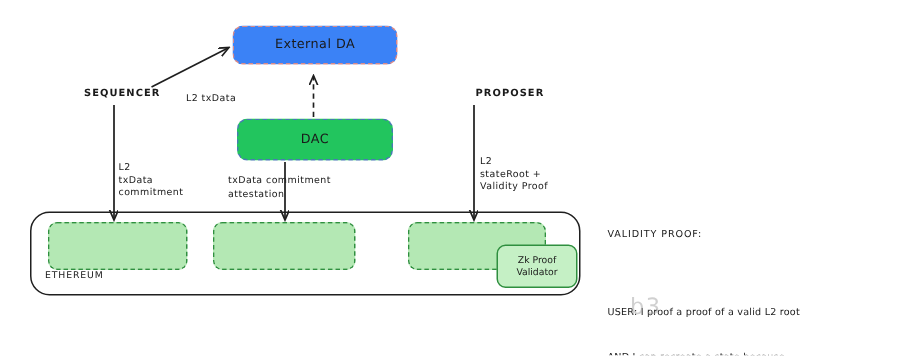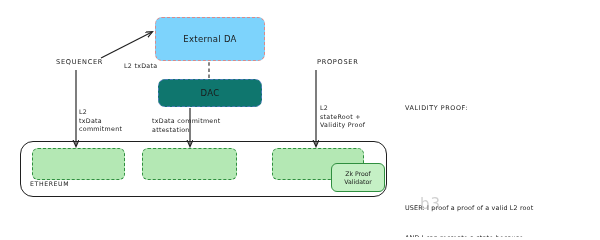--- a/index.html
+++ b/index.html
@@ -31,30 +31,30 @@
     box-sizing: border-box;
     display: flex;
     align-items: center;
     justify-content: center;
     text-align: center;
     color: #1a1a1a;
     letter-spacing: 0.3px;
   }
   .node-external-da {
     left: 155px;  top: 17px;
-    width: 110px; height: 44px;
-    background: #7dd3fc;
+    width: 110px; height: 26px;
+    background: #3b82f6;
     border: 1.4px dashed #d88a8a;
     border-radius: 7px;
     font-size: 8.5px;
   }
   .node-dac {
     left: 158px;  top: 79px;
     width: 104px; height: 28px;
-    background: #0f766e;
+    background: #22c55e;
     border: 1.4px dashed #4a79b5;
     border-radius: 7px;
     font-size: 8.5px;
   }
 
   
   .eth-container {
     position: absolute;
     left: 20px;  top: 141px;
     width: 365px; height: 54px;
@@ -102,20 +102,21 @@
   
   .label {
     position: absolute;
     color: #1a1a1a;
     white-space: pre;
     line-height: 1.35;
   }
   .actor-label {
     font-size: 6.6px;
     letter-spacing: 0.7px;
+    font-weight: bold;
   }
   .edge-label {
     font-size: 6.3px;
     letter-spacing: 0.3px;
   }
 
   .lbl-sequencer { left: 56px;  top: 58px; }
   .lbl-proposer  { left: 297px; top: 58px; padding-left: 20px; }
   .lbl-l2txdata  { left: 124px; top: 62px; }
   .lbl-seq-stack { left: 79px;  top: 108px; }
@@ -127,21 +128,21 @@
     position: absolute;
     color: #1a1a1a;
     white-space: pre;
     line-height: 1.55;
   }
   .validity-block {
     left: 405px; top: 84px;
     font-size: 6.4px;
     letter-spacing: 0.15px;
   }
-  .validity-block .vp-title { letter-spacing: 0.6px; }
+  .validity-block .vp-title { letter-spacing: 0.6px; margin-top: 48px; }
   .validity-block .vp-spacer { display:block; height: 5px; }
   .user-block {
     left: 405px; top: 182px;
     font-size: 6.4px;
     letter-spacing: 0.15px;
     line-height: 1.6;
   }
 
   
   .watermark {

